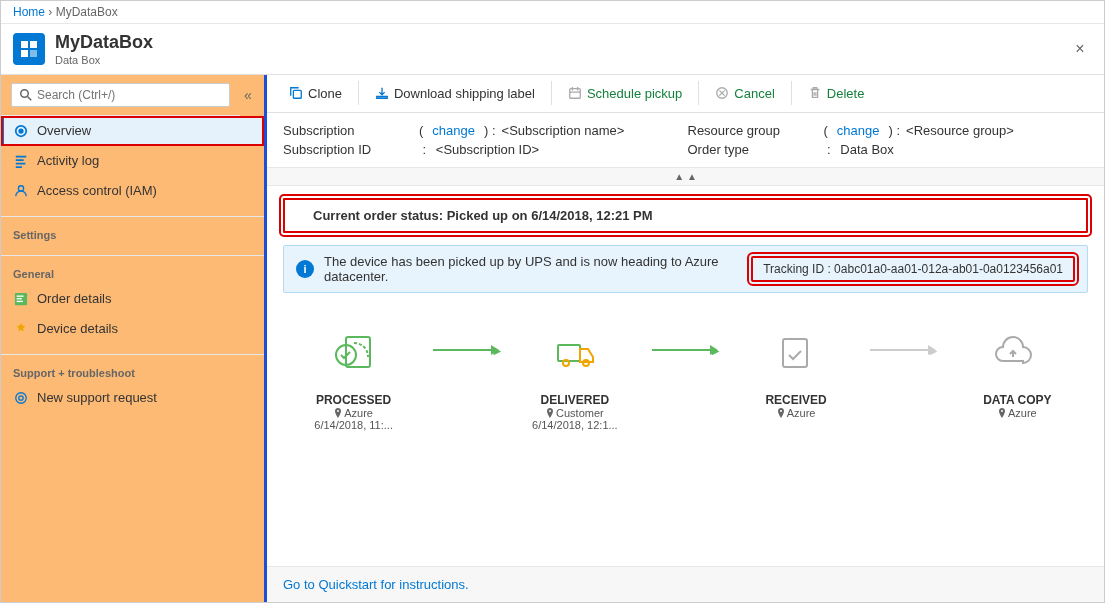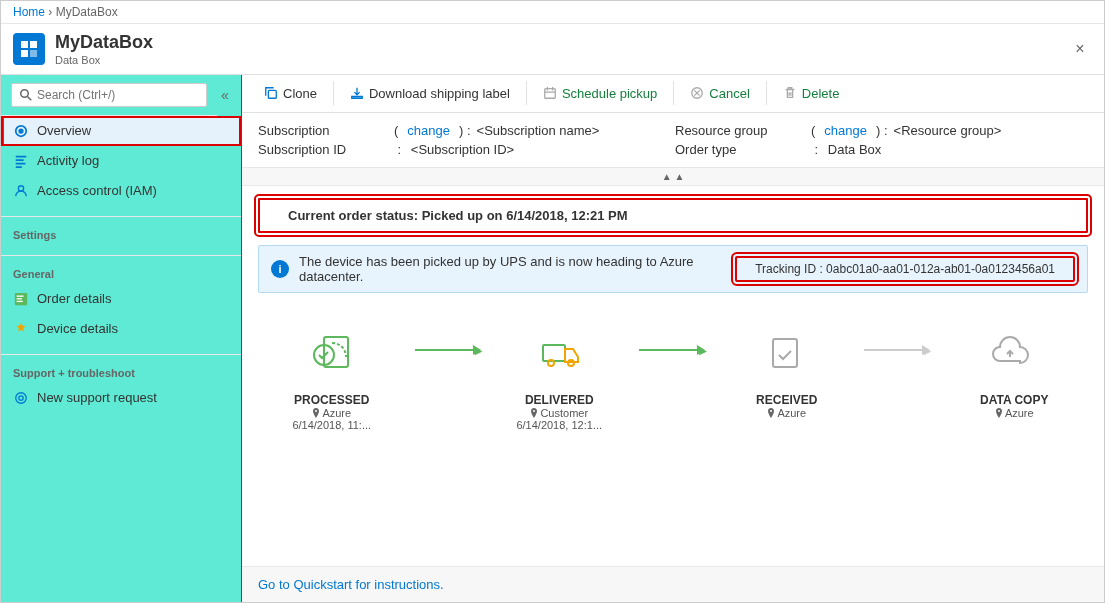--- a/index.html
+++ b/index.html
@@ -17,21 +17,21 @@
     .close-btn { width: 24px; height: 24px; display: flex; align-items: center; justify-content: center; cursor: pointer; color: #666; font-size: 16px; }
 
     
     .breadcrumb { padding: 4px 12px; font-size: 12px; color: #0078d4; background: #fff; border-bottom: 1px solid #e8e8e8; }
     .breadcrumb span { color: #666; }
 
     
     .main-layout { display: flex; flex: 1; overflow: hidden; }
 
     
-    .sidebar { width: 241px; border-right: 1px solid #1d4ed8; background: #5eead4; display: flex; flex-direction: column; flex-shrink: 0; overflow-y: auto; }
+    .sidebar { width: 266px; border-right: 3px solid #1d4ed8; background: #fdba74; display: flex; flex-direction: column; flex-shrink: 0; overflow-y: auto; }
     .sidebar-search { padding: 8px 10px; border-bottom: 1px solid #e8e8e8; }
     .search-box { display: flex; align-items: center; border: 1px solid #ccc; border-radius: 2px; padding: 4px 8px; background: #fff; }
     .search-box input { border: none; outline: none; font-size: 12px; color: #666; width: 100%; background: transparent; }
     .collapse-btn { width: 24px; height: 24px; display: flex; align-items: center; justify-content: center; cursor: pointer; color: #666; font-size: 14px; flex-shrink: 0; }
 
     .nav-item { display: flex; align-items: center; padding: 7px 12px; cursor: pointer; color: #333; font-size: 13px; }
     .nav-item.active { background: #e6f2fb; border-left: 3px solid #0078d4; padding-left: 9px; }
     .nav-item .nav-icon { width: 16px; height: 16px; margin-right: 8px; flex-shrink: 0; display: flex; align-items: center; justify-content: center; }
     .nav-item .nav-icon.blue { color: #0078d4; }
 
@@ -61,21 +61,21 @@
 
     
     .panel { flex: 1; padding: 12px 16px; overflow-y: auto; background: #fff; }
 
     
     .status-box { border: 2px solid #d00; border-radius: 1px; padding: 8px 28px; margin-bottom: 12px; font-size: 13px; font-weight: bold; }
 
     
     .info-message { display: flex; align-items: center; padding: 8px 12px; background: #e8f4fd; border: 1px solid #b3d9f5; border-radius: 2px; margin-bottom: 16px; font-size: 13px; }
     .info-message .info-i { width: 18px; height: 18px; background: #0078d4; border-radius: 50%; color: white; display: flex; align-items: center; justify-content: center; font-size: 11px; font-weight: bold; margin-right: 10px; flex-shrink: 0; }
-    .tracking-badge { margin-left: auto; border: 2px solid #d00; border-radius: 2px; padding: 4px 18px; font-size: 12px; white-space: nowrap; }
+    .tracking-badge { margin-left: auto; border: 2px solid #d00; border-radius: 2px; padding: 4px 10px; font-size: 12px; white-space: nowrap; }
 
     
     .steps-container { display: flex; align-items: flex-start; justify-content: center; padding: 16px 0 8px; }
     .step { display: flex; flex-direction: column; align-items: center; flex: 1; }
     .step-icon { width: 60px; height: 60px; display: flex; align-items: center; justify-content: center; }
     .step-connector { display: flex; align-items: center; padding-top: 20px; }
     .connector-line { height: 2px; width: 60px; background: #5cb85c; position: relative; }
     .connector-line::after { content: ''; position: absolute; right: -6px; top: -4px; border-left: 8px solid #5cb85c; border-top: 5px solid transparent; border-bottom: 5px solid transparent; }
     .connector-line.gray { background: #ccc; }
     .connector-line.gray::after { border-left-color: #ccc; }

